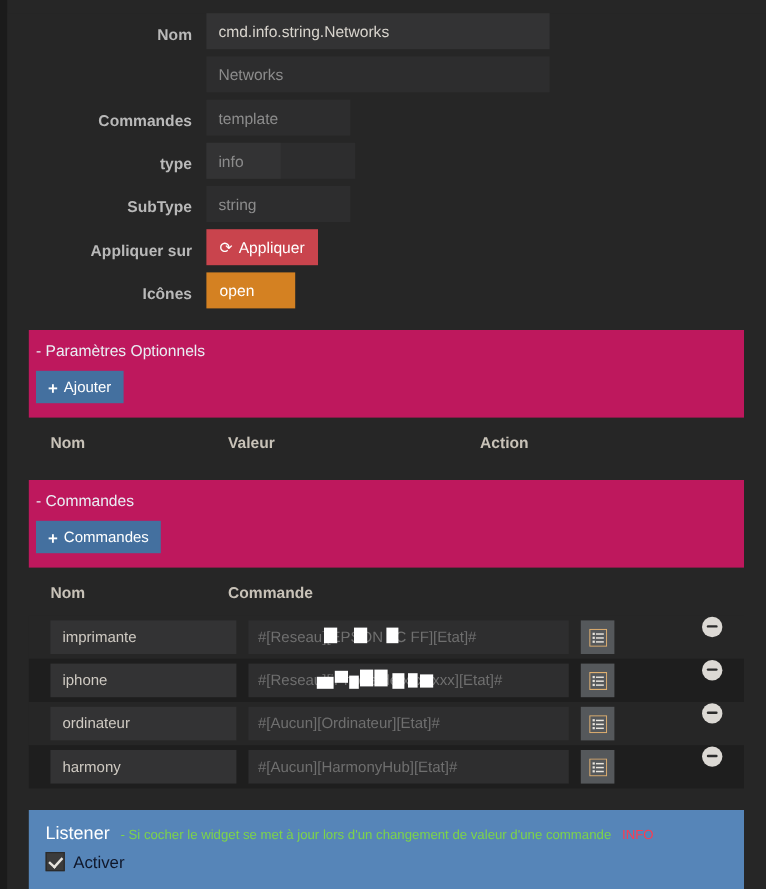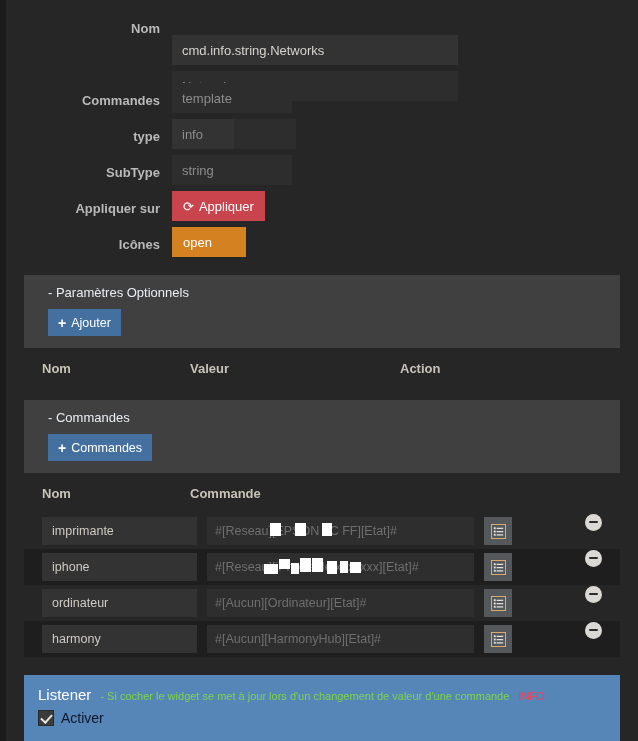--- a/index.html
+++ b/index.html
@@ -46,21 +46,21 @@
     background: #333334;
     border: none;
     outline: none;
     color: #d8d4cd;
     font-size: 13px;
     font-family: "Liberation Sans", sans-serif;
     padding: 0 10px;
     display: block;
   }
   .inp::placeholder { color: #8c8c8c; }
-  .inp.w-wide  { width: 286px; margin-top: 24px; }
+  .inp.w-wide  { width: 286px; }
   .inp.w-med   { width: 120px; }
   .inp.w-ghost { background: #2d2d2e; }
 
   
   .typewrap { position: relative; width: 124px; height: 30px; }
   .typeghost {
     position: absolute; left: 0; top: 0;
     width: 124px; height: 30px;
     background: #2d2d2e;
   }
@@ -83,22 +83,22 @@
     height: 30px; padding: 0 11px;
   }
   .btn-danger { background: #c9444d; }
   .btn-icon   { background: #d48122; width: 74px; }
 
   .sync-glyph { font-size: 13px; line-height: 1; display:inline-block; }
 
   
   .panel {
     margin: 0 18px;
-    background: #404040;
-    padding: 10px 12px 12px 24px;
+    background: #be185d;
+    padding: 10px 12px 12px 6px;
   }
   .panel-title {
     color: #e9eef4;
     font-size: 13px;
     margin-bottom: 9px;
   }
   .btn-blue {
     background: #44709f;
     color: #fff;
     border: none; outline: none; cursor: pointer;

